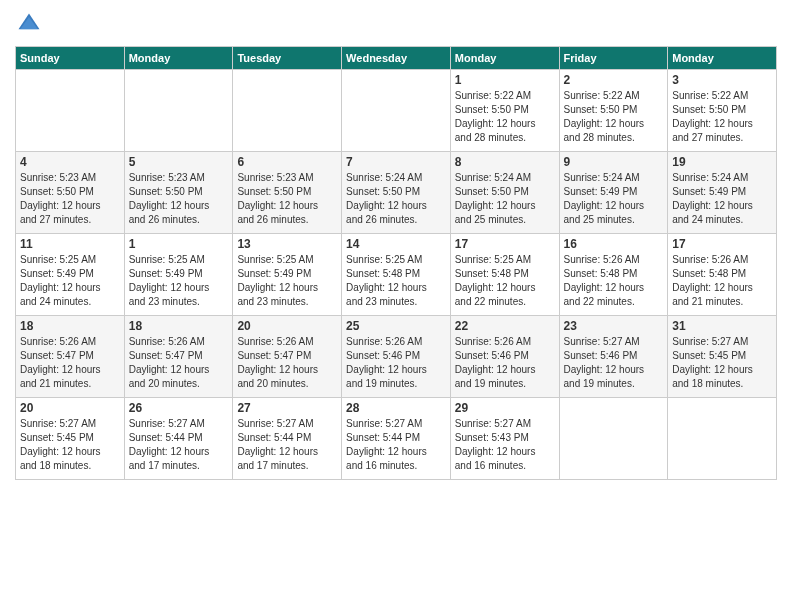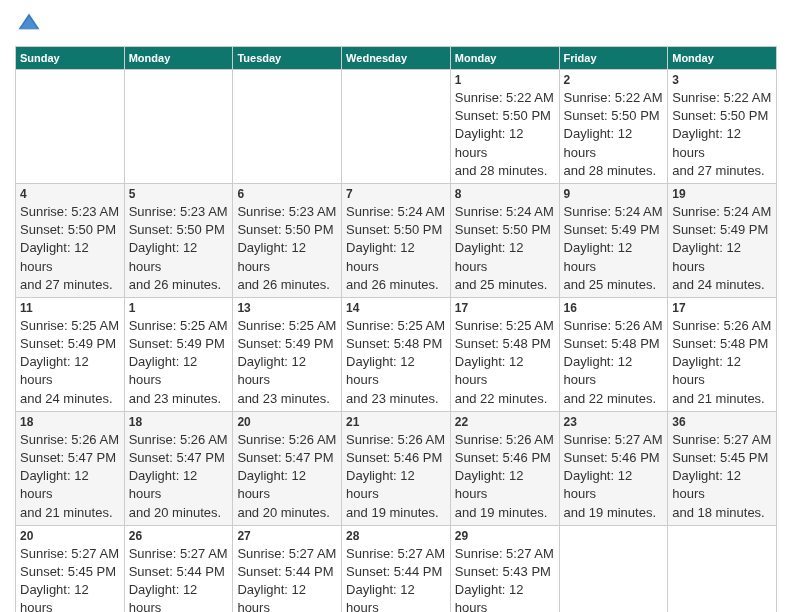--- a/index.html
+++ b/index.html
@@ -85,21 +85,21 @@
       background: #f5f5f5;
     }
     .day-number {
       font-size: 12px;
       font-weight: bold;
       color: #333;
       display: block;
       margin-bottom: 2px;
     }
     .day-info {
-      font-size: 13px;
+      font-size: 10px;
       color: #333;
       line-height: 1.4;
     }
     .empty-cell {
       background: #fff !important;
     }
   </style>
 </head>
 <body>
 
@@ -279,42 +279,42 @@
 and 20 minutes.</div>
           </td>
           <td>
             <span class="day-number">20</span>
             <div class="day-info" style="white-space: pre-line;">Sunrise: 5:26 AM
 Sunset: 5:47 PM
 Daylight: 12 hours
 and 20 minutes.</div>
           </td>
           <td>
-            <span class="day-number">21</span>
+            <span class="day-number">25</span>
             <div class="day-info" style="white-space: pre-line;">Sunrise: 5:26 AM
 Sunset: 5:46 PM
 Daylight: 12 hours
 and 19 minutes.</div>
           </td>
           <td>
             <span class="day-number">22</span>
             <div class="day-info" style="white-space: pre-line;">Sunrise: 5:26 AM
 Sunset: 5:46 PM
 Daylight: 12 hours
 and 19 minutes.</div>
           </td>
           <td>
             <span class="day-number">23</span>
             <div class="day-info" style="white-space: pre-line;">Sunrise: 5:27 AM
 Sunset: 5:46 PM
 Daylight: 12 hours
 and 19 minutes.</div>
           </td>
           <td>
-            <span class="day-number">36</span>
+            <span class="day-number">31</span>
             <div class="day-info" style="white-space: pre-line;">Sunrise: 5:27 AM
 Sunset: 5:45 PM
 Daylight: 12 hours
 and 18 minutes.</div>
           </td>
         </tr>
         <tr>
           <td>
             <span class="day-number">20</span>
             <div class="day-info" style="white-space: pre-line;">Sunrise: 5:27 AM

